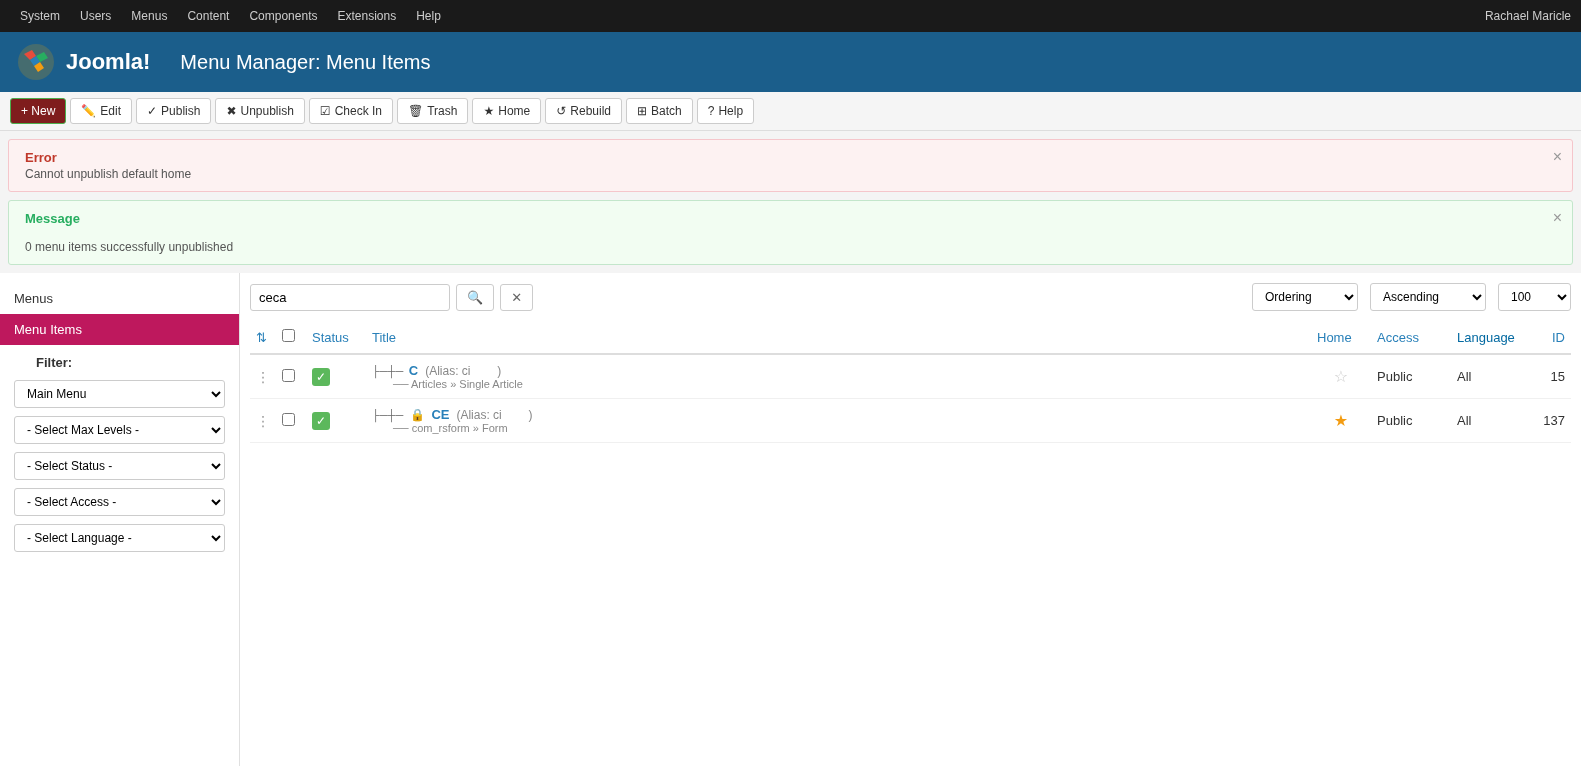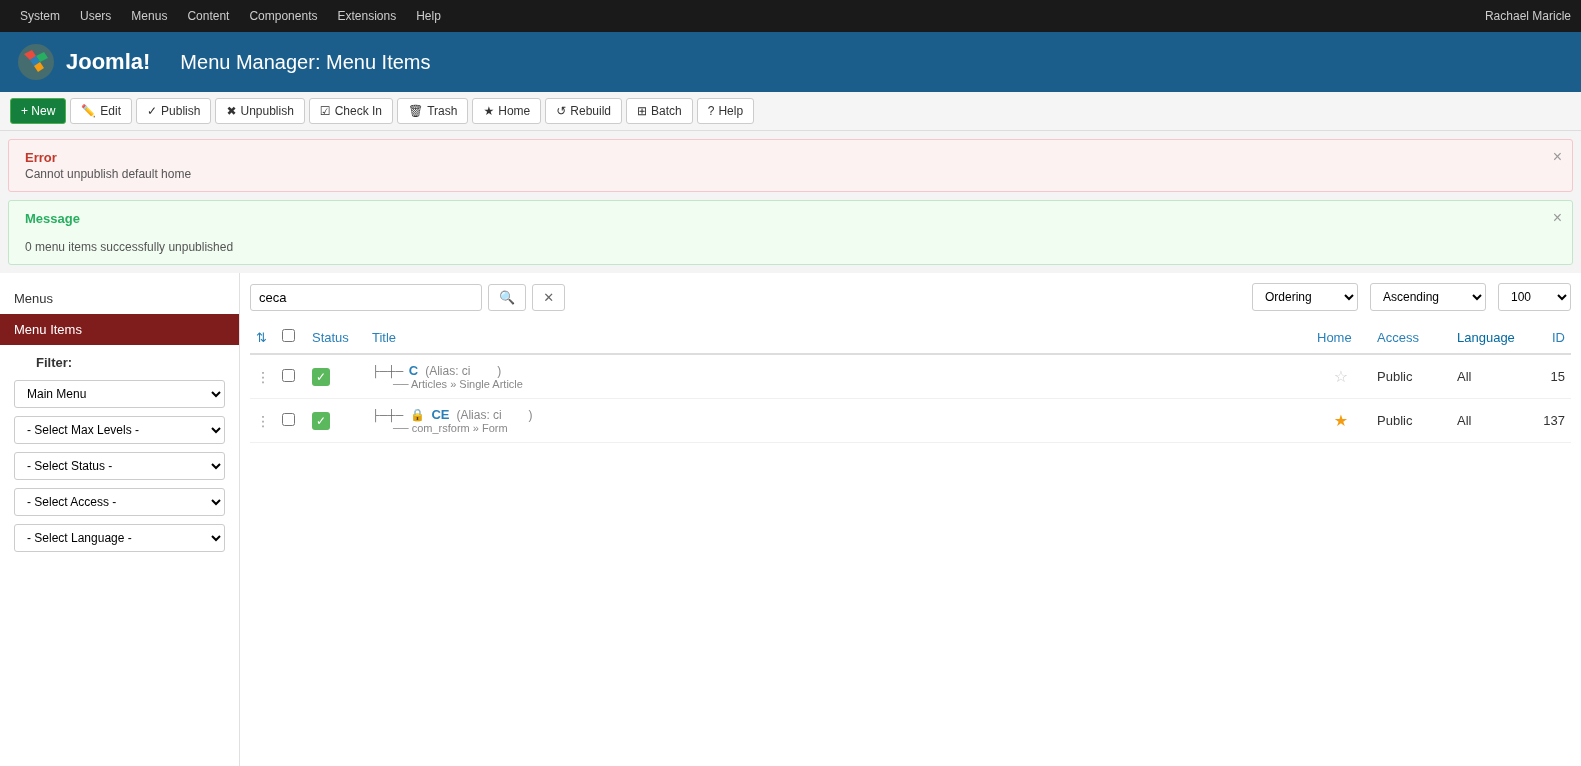--- a/index.html
+++ b/index.html
@@ -57,21 +57,21 @@
       gap: 4px;
       padding: 5px 10px;
       font-size: 12px;
       border: 1px solid #ccc;
       background: #fff;
       cursor: pointer;
       border-radius: 3px;
       color: #333;
       text-decoration: none;
     }
-    .toolbar-btn.btn-success { background: #15803d; border-color: #4cae4c; color: white; }
+    .toolbar-btn.btn-success { background: #7f1d1d; border-color: #4cae4c; color: white; }
 
     
     .alert-error {
       background: #fdf2f2;
       border: 1px solid #f5c6cb;
       padding: 10px 16px;
       margin: 8px;
       border-radius: 3px;
       position: relative;
     }
@@ -118,21 +118,21 @@
       font-size: 13px;
       font-weight: normal;
     }
     .sidebar-item {
       padding: 8px 14px;
       cursor: pointer;
       font-size: 13px;
       color: #333;
     }
     .sidebar-item.active {
-      background: #7f1d1d;
+      background: #be185d;
       color: white;
     }
 
     .filter-section { padding: 10px 14px; }
     .filter-label { font-weight: bold; font-size: 13px; margin-bottom: 10px; color: #333; padding-left: 22px; }
 
     .filter-select {
       width: 100%;
       padding: 5px 8px;
       margin-bottom: 8px;
@@ -156,21 +156,21 @@
       display: flex;
       align-items: center;
       gap: 6px;
       margin-bottom: 10px;
     }
     .search-input {
       padding: 5px 8px;
       border: 1px solid #ccc;
       border-radius: 3px;
       font-size: 13px;
-      width: 232px;
+      width: 200px;
     }
     .search-btn {
       padding: 5px 10px;
       background: #fff;
       border: 1px solid #ccc;
       border-radius: 3px;
       cursor: pointer;
       font-size: 13px;
     }
     .search-clear {

